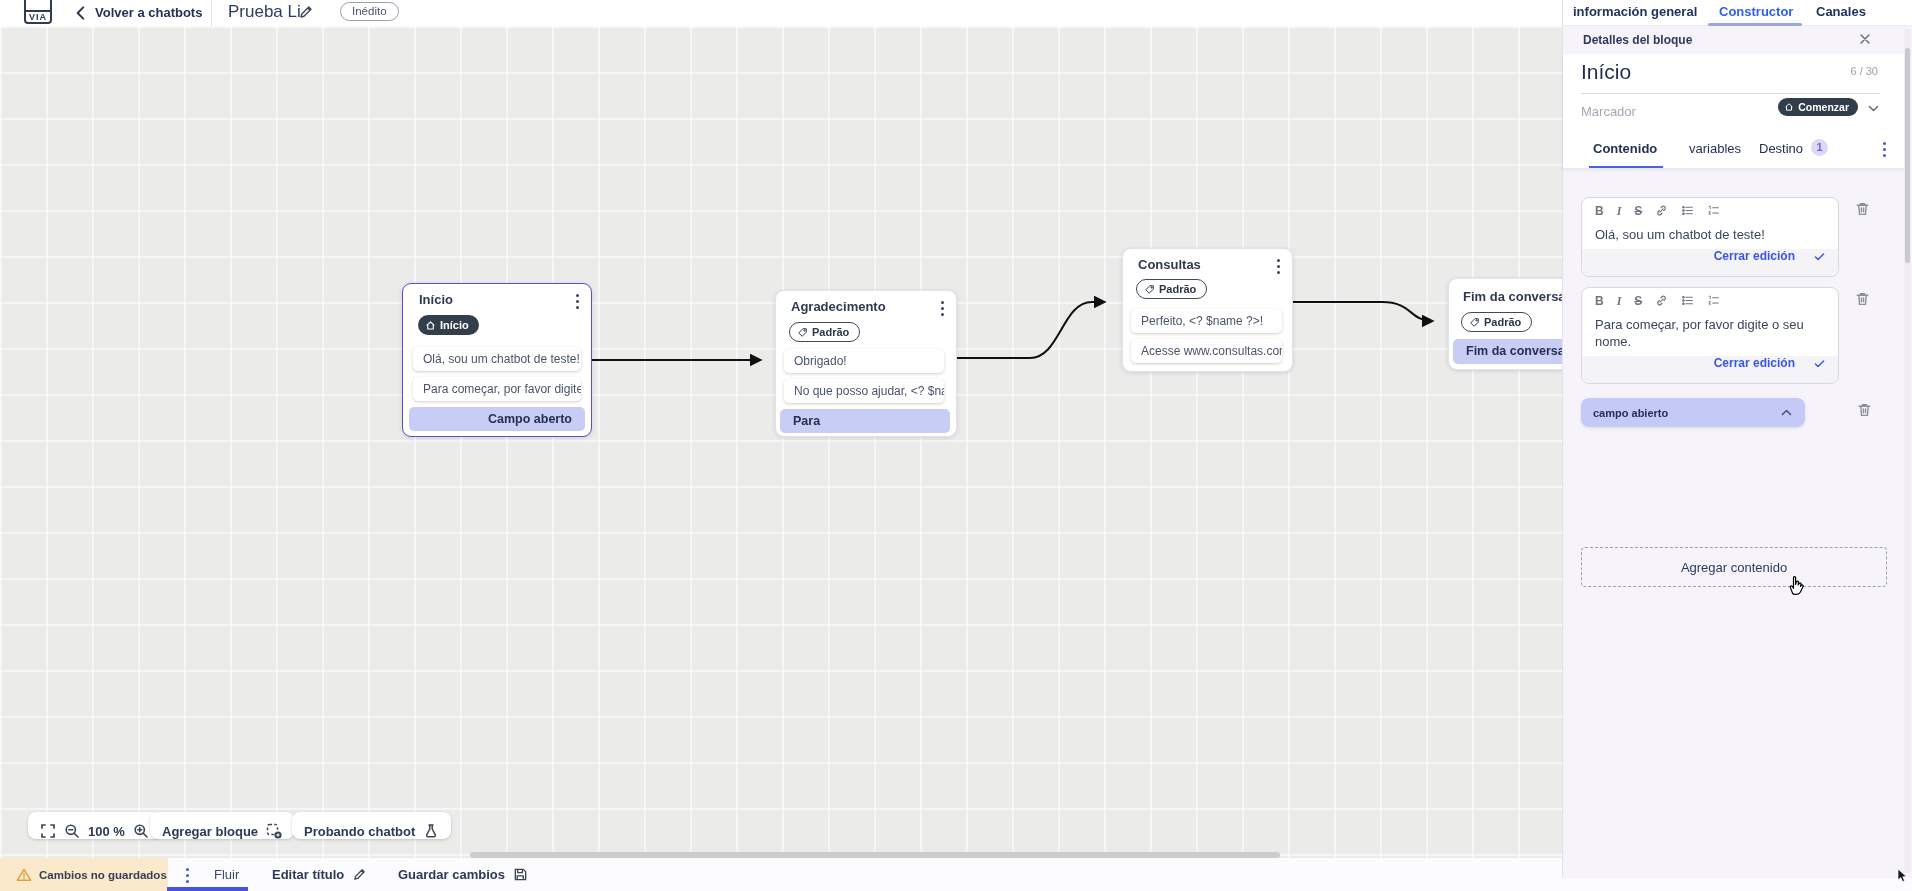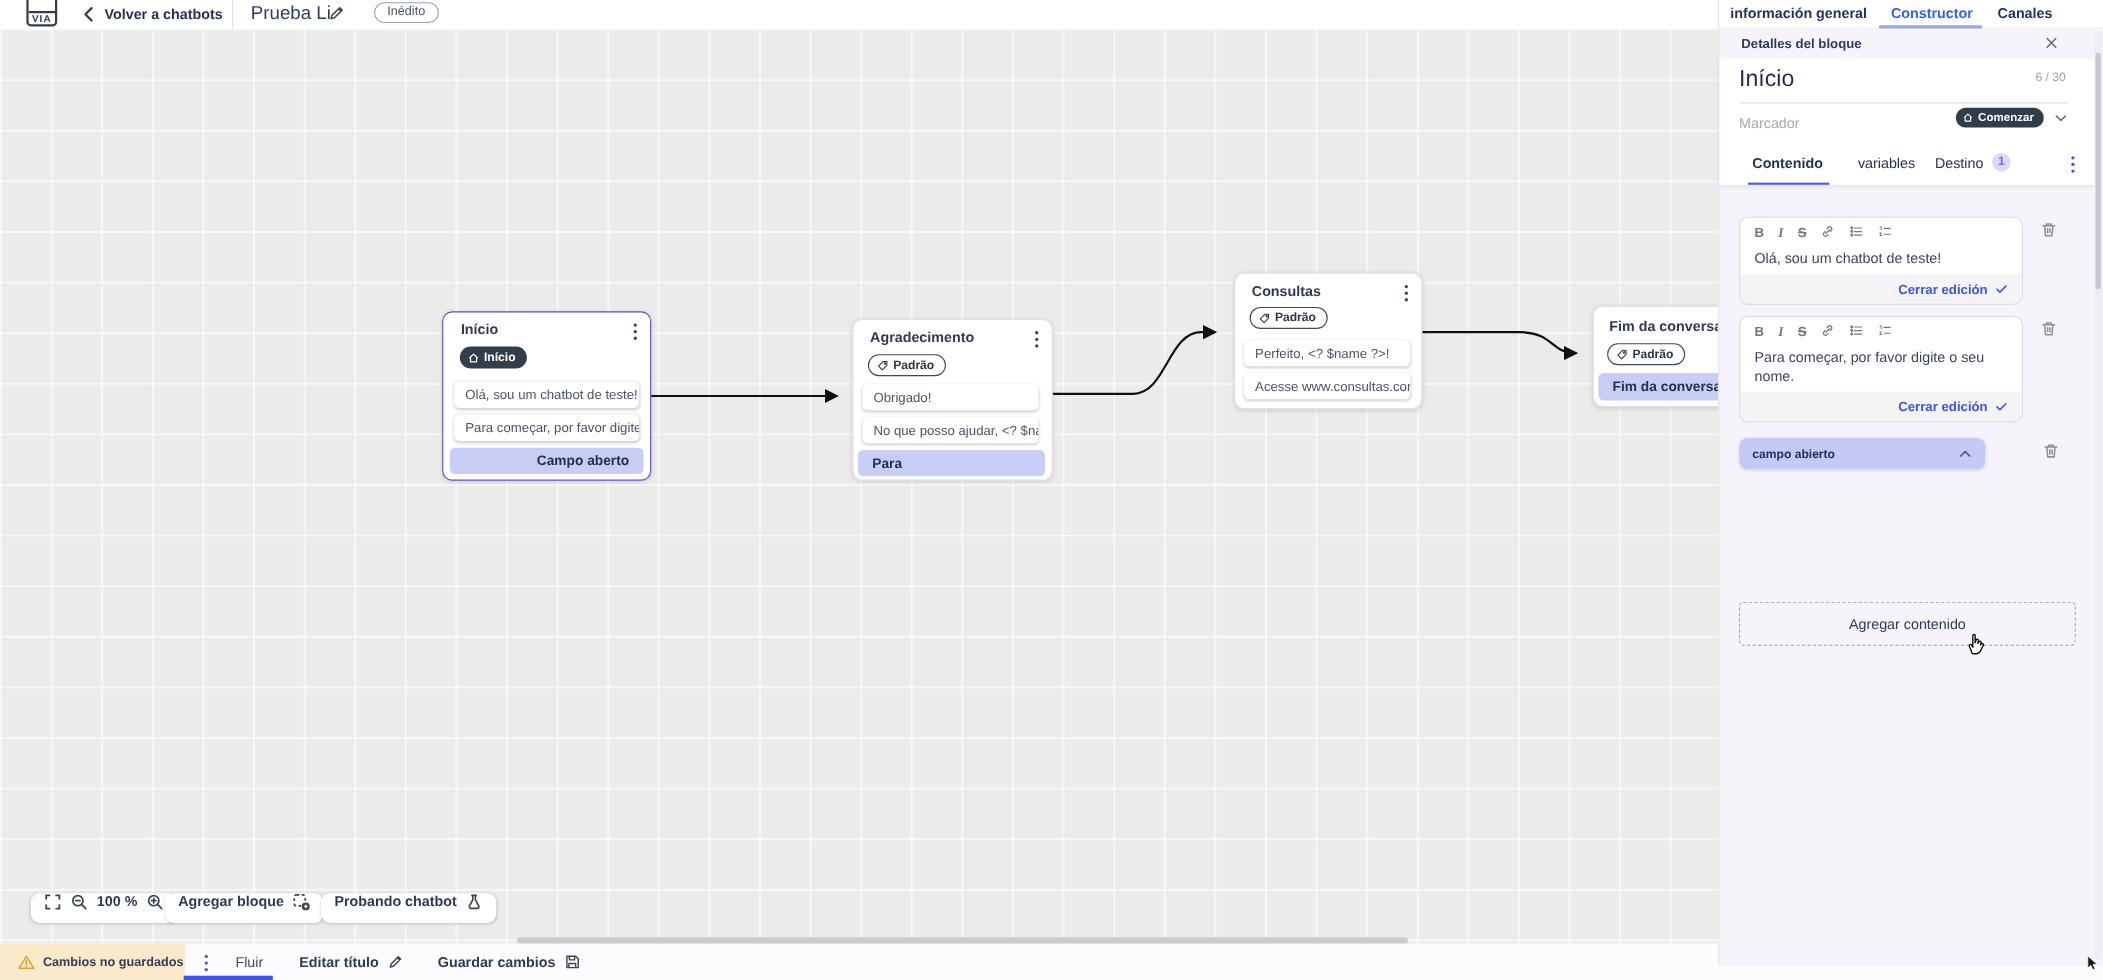--- a/index.html
+++ b/index.html
@@ -39,21 +39,21 @@
   .badge-outline { position:absolute; left:13px; top:31px; height:20px; padding:0 10px 0 7px; border:1px solid #3f4a58; color:#2b3648;
                 border-radius:11px; font-size:11px; font-weight:bold; display:flex; align-items:center; gap:4px; background:#fff; }
   .msg { position:absolute; left:10px; right:10px; height:24px; background:#fff; border-radius:5px;
          box-shadow:0 1px 3px rgba(30,30,50,.22); font-size:12px; color:#4a5469; line-height:24px;
          padding:0 10px; white-space:nowrap; overflow:hidden; }
   .action-row { position:absolute; left:6px; right:6px; height:24px; background:#c8cdf6; border-radius:5px;
          font-size:12.5px; font-weight:bold; color:#26304e; line-height:24px; padding:0 13px; white-space:nowrap; overflow:hidden; }
 
   
   .ctl-card { position:absolute; height:27px; background:#fff; border-radius:8px; box-shadow:0 1px 3px rgba(0,0,0,.18);
-              display:flex; align-items:flex-start; gap:8px; padding:0 12px; font-size:13px; font-weight:bold; color:#2c3a55; }
+              display:flex; align-items:flex-end; gap:8px; padding:0 12px; font-size:13px; font-weight:bold; color:#2c3a55; }
   .icon-btn { width:16px; height:16px; color:#3a4556; cursor:pointer; flex:0 0 auto; }
   .hscroll { position:absolute; left:470px; top:826px; width:810px; height:6px; background:#cccccc; border-radius:3px; cursor:pointer; }
 
   
   .panel { position:absolute; left:1562px; top:0; width:350px; height:878px; background:#f6f4fa;
            border-left:1px solid #e3e1e8; z-index:10; }
   .panel-tabs { position:absolute; left:0; top:0; width:100%; height:26px; background:#fff; border-bottom:1px solid #ececf0; }
   .ptab { position:absolute; top:4px; font-size:13px; font-weight:bold; color:#22325f; cursor:pointer; }
   .ptab.active { color:#2f5df5; }
   .ptab-underline { position:absolute; left:145px; top:23px; width:94px; height:3px; background:#98a5e8; border-radius:2px; }
@@ -78,21 +78,21 @@
   .hc-kebab { right:20px; top:88px; }
   .hc-kebab i { background:#4653e0; }
 
   .editor { position:absolute; left:18px; width:258px; background:#fff; border:1px solid #d8d8df; border-radius:8px; overflow:hidden; }
   .ed-toolbar { height:25px; display:flex; align-items:center; gap:13px; padding:0 13px; color:#6f7682; }
   .ed-toolbar .tb { font-size:12px; font-weight:bold; cursor:pointer; line-height:1; }
   .ed-toolbar .tb.it { font-style:italic; font-family:"Liberation Serif", serif; }
   .ed-toolbar .tb.st { text-decoration:line-through; }
   .ed-toolbar svg { width:13px; height:13px; cursor:pointer; }
   .ed-text { padding:3px 13px 6px 13px; font-size:13px; color:#3a445c; line-height:17px; }
-  .ed-footer { background:#f4f4f7; height:27px; display:flex; align-items:center; justify-content:flex-end; gap:6px; padding:0 12px; }
+  .ed-footer { background:#f4f4f7; height:27px; display:flex; align-items:flex-start; justify-content:flex-end; gap:18px; padding:0 12px; }
   .ed-close { font-size:12px; font-weight:bold; color:#3b55e6; cursor:pointer; }
   .ed-check { width:13px; height:13px; color:#3b55e6; }
   .trash { position:absolute; width:17px; height:17px; color:#8a8f99; cursor:pointer; }
 
   .openfield { position:absolute; left:18px; top:398px; width:224px; border-radius:8px; overflow:hidden;
                box-shadow:0 1px 3px rgba(30,30,60,.12); }
   .of-header { height:29px; background:#c5c9f6; display:flex; align-items:center; justify-content:space-between; padding:0 12px; cursor:pointer; }
   .of-header .t { font-size:11px; font-weight:bold; color:#25305a; }
   .of-header svg { width:13px; height:13px; color:#3f4c66; }
   .of-body { background:#fff; padding:10px 10px 14px 10px; }

